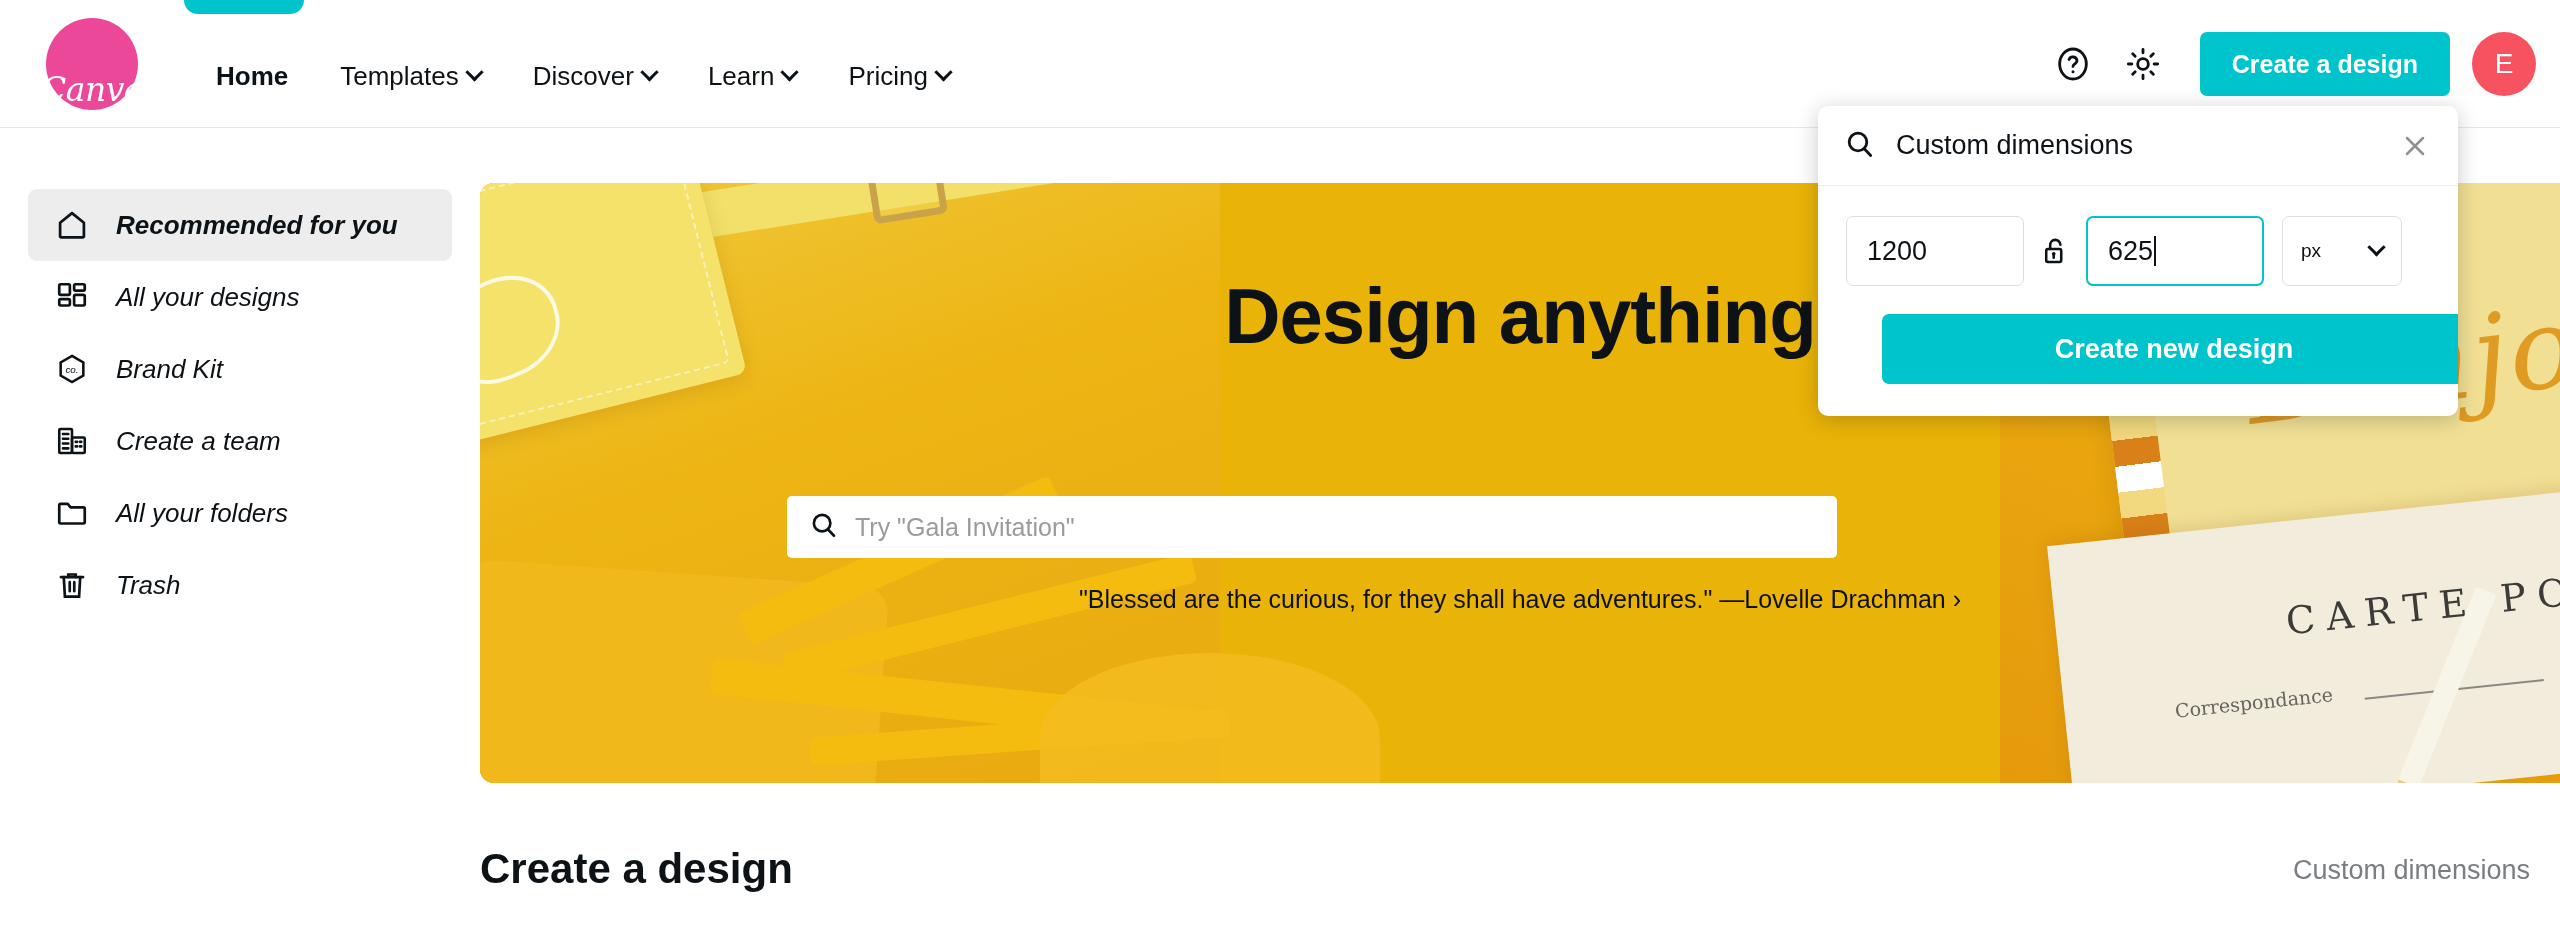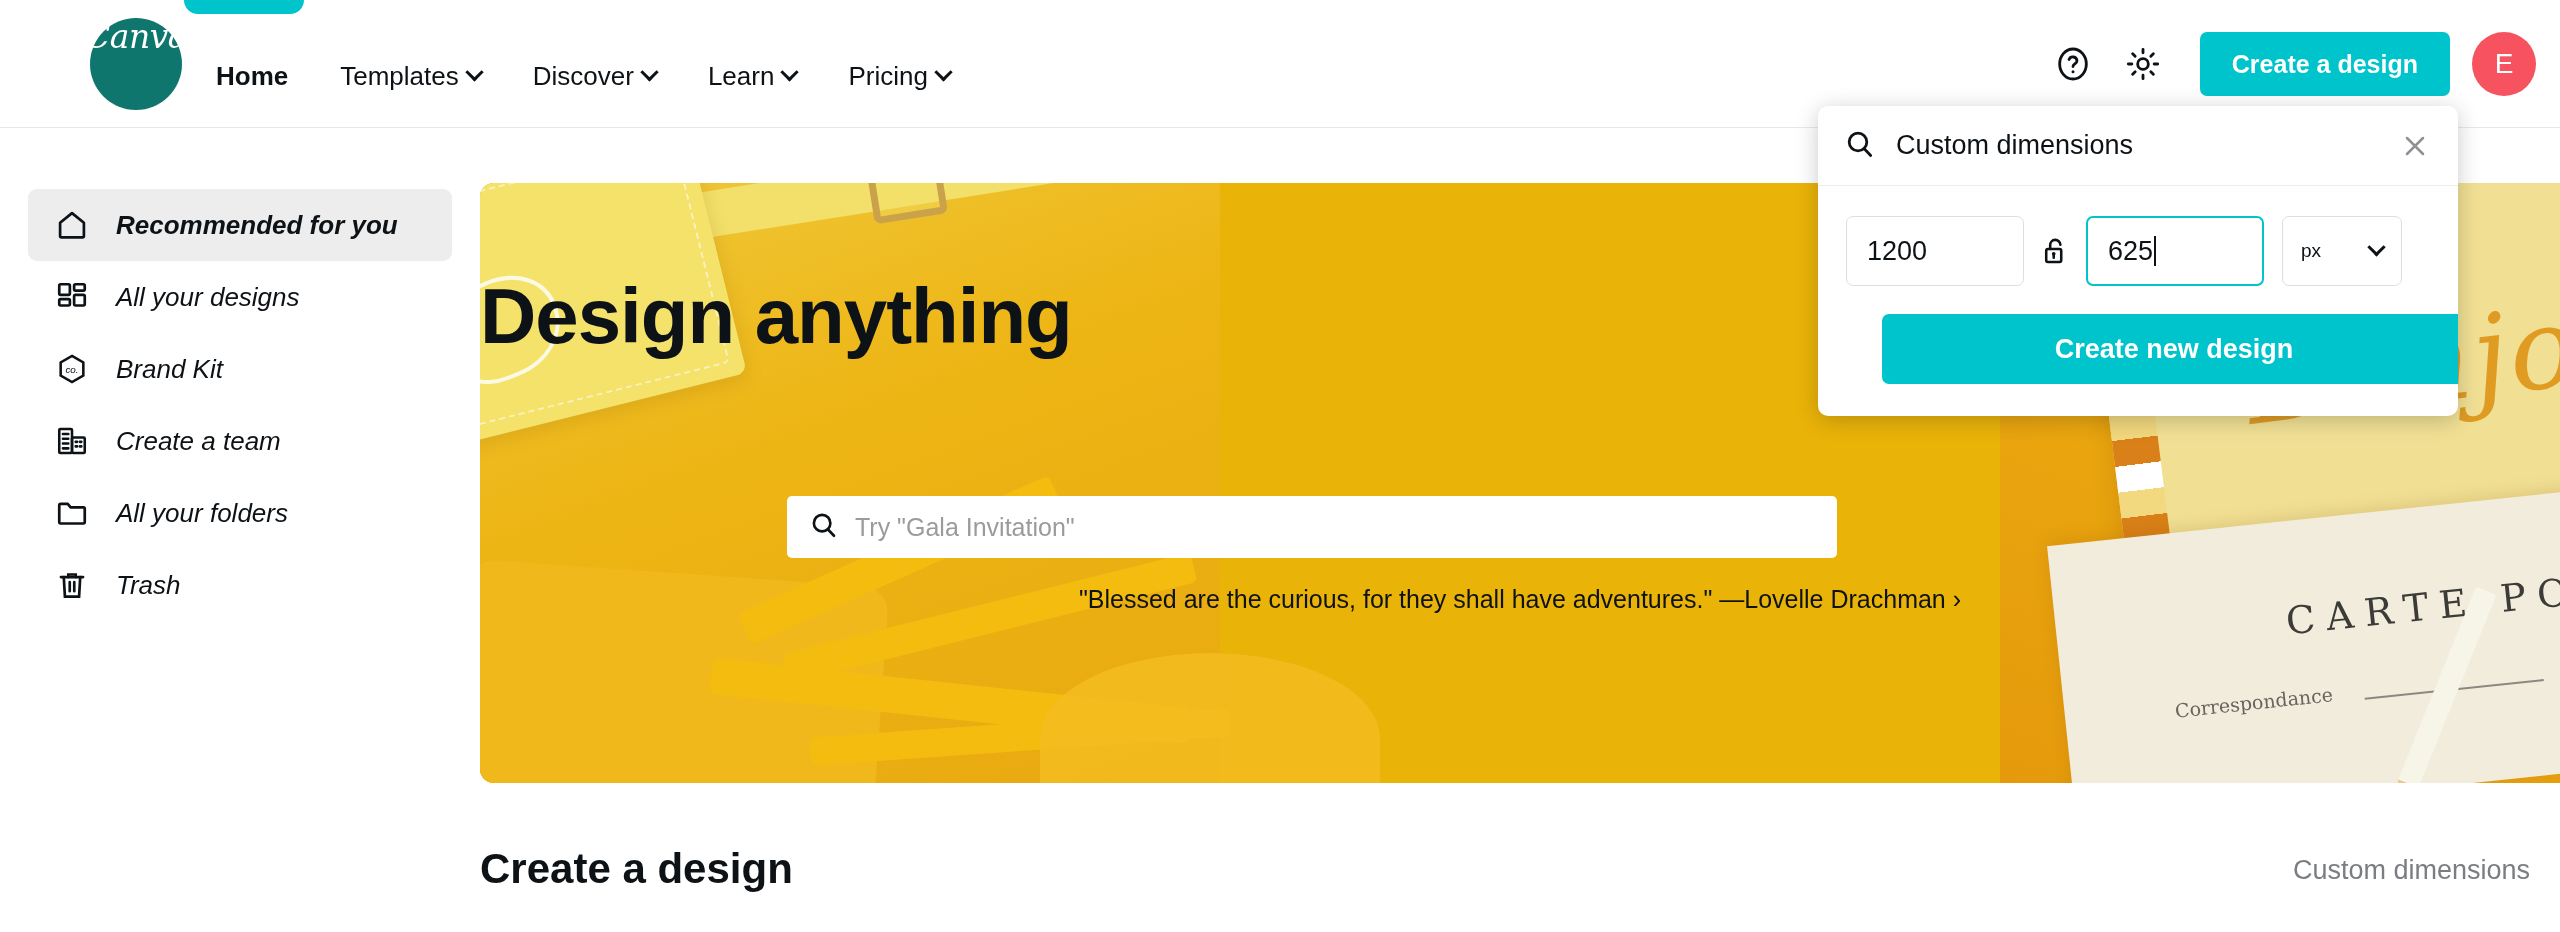--- a/index.html
+++ b/index.html
@@ -20,22 +20,22 @@
     display: flex; align-items: center;
   }
   .logo-pill {
     position: absolute; left: 184px; top: -14px;
     width: 120px; height: 28px; border-radius: 0 0 14px 14px;
     background: #00c4cc;
   }
   .logo {
     position: absolute; left: 46px; top: 18px;
     width: 92px; height: 92px; border-radius: 50%;
-    background: #0f766e;
-    display: flex; align-items: flex-start; justify-content: center; margin-left: 44px;
+    background: #ec4899;
+    display: flex; align-items: flex-end; justify-content: center;
   }
   .logo-text {
     font-family: "DejaVu Serif", serif;
     font-style: italic;
     color: #ffffff;
     font-size: 33px;
     letter-spacing: -0.5px;
     transform: translateY(-1px);
   }
   .nav {
@@ -208,20 +208,21 @@
     content:""; position:absolute; left:0; bottom:-26px;
     border-left: 11px solid transparent; border-right: 11px solid transparent;
     border-top: 28px solid #e8c690;
   }
 
   .banner-overlay {
     position: absolute; left: 0; top: 0; width: 2080px; height: 600px;
   }
   .hero-title {
     position: absolute; left: 0; right: 0; top: 88px;
+    text-align: center;
     font-size: 78px; font-weight: bold; color: #0d1216;
     letter-spacing: -1px;
   }
   .hero-search {
     position: absolute; left: 307px; top: 313px;
     width: 1050px; height: 62px; background: #ffffff;
     border-radius: 5px;
     display: flex; align-items: center; gap: 16px; padding: 0 22px;
     cursor: text;
   }

